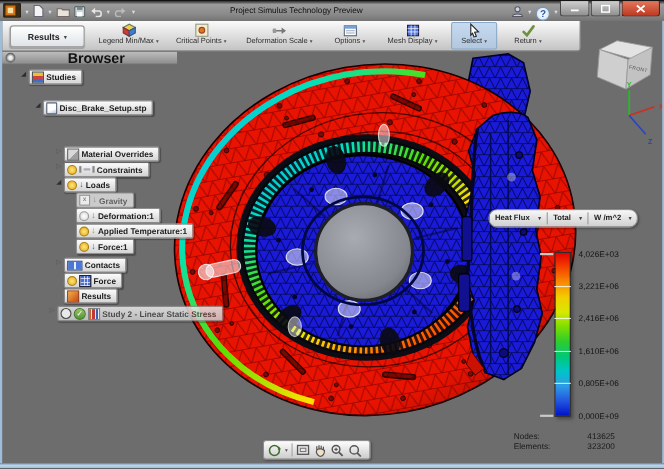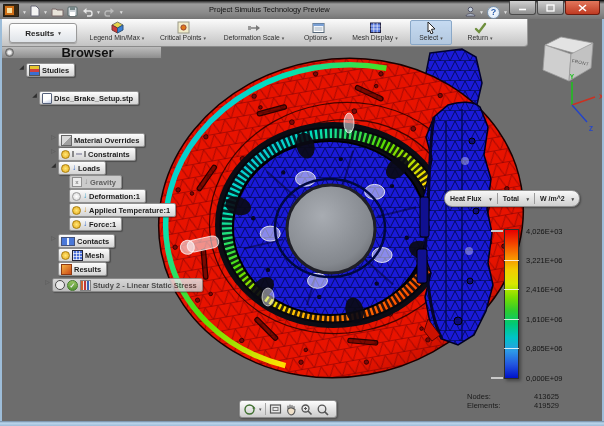--- a/index.html
+++ b/index.html
@@ -526,21 +526,21 @@
         <span class="pill">
           <span class="ti ti-contacts"></span>
           <span>Contacts</span>
         </span>
       </div>
       <div class="trow" style="top: 247px; left: 49px;">
         <span class="tarrow"></span>
         <span class="pill">
           <span class="ti ti-bulb-yellow"></span>
           <span class="ti ti-mesh"></span>
-          <span>Mesh</span>
+          <span>Force</span>
         </span>
       </div>
       <div class="trow" style="top: 261px; left: 49px;">
         <span class="tarrow"></span>
         <span class="pill">
           <span class="ti ti-results"></span>
           <span>Results</span>
         </span>
       </div>
       <div class="trow fade" style="top: 277px; left: 43px;">
@@ -587,21 +587,21 @@
       <div class="leglab" style="top: 372.5px;">0,000E+09</div>
     </div>
 
   <div id="stats">
     <div class="statrow">
       <span>Nodes:</span>
       <span>413625</span>
     </div>
     <div class="statrow">
       <span>Elements:</span>
-      <span>419529</span>
+      <span>323200</span>
     </div>
   </div>
 
   <div id="navbar">
     <span class="nav-ic">
       <svg width="13" height="13">
           <circle cx="6.5" cy="6.5" r="4.5" fill="none" stroke="#3f6f2f" stroke-width="1.4"></circle>
       <path d="M10.5,3 L12.5,5.5 L9.5,5.8 Z" fill="#3f6f2f"></path>
         </svg>
       </span>

